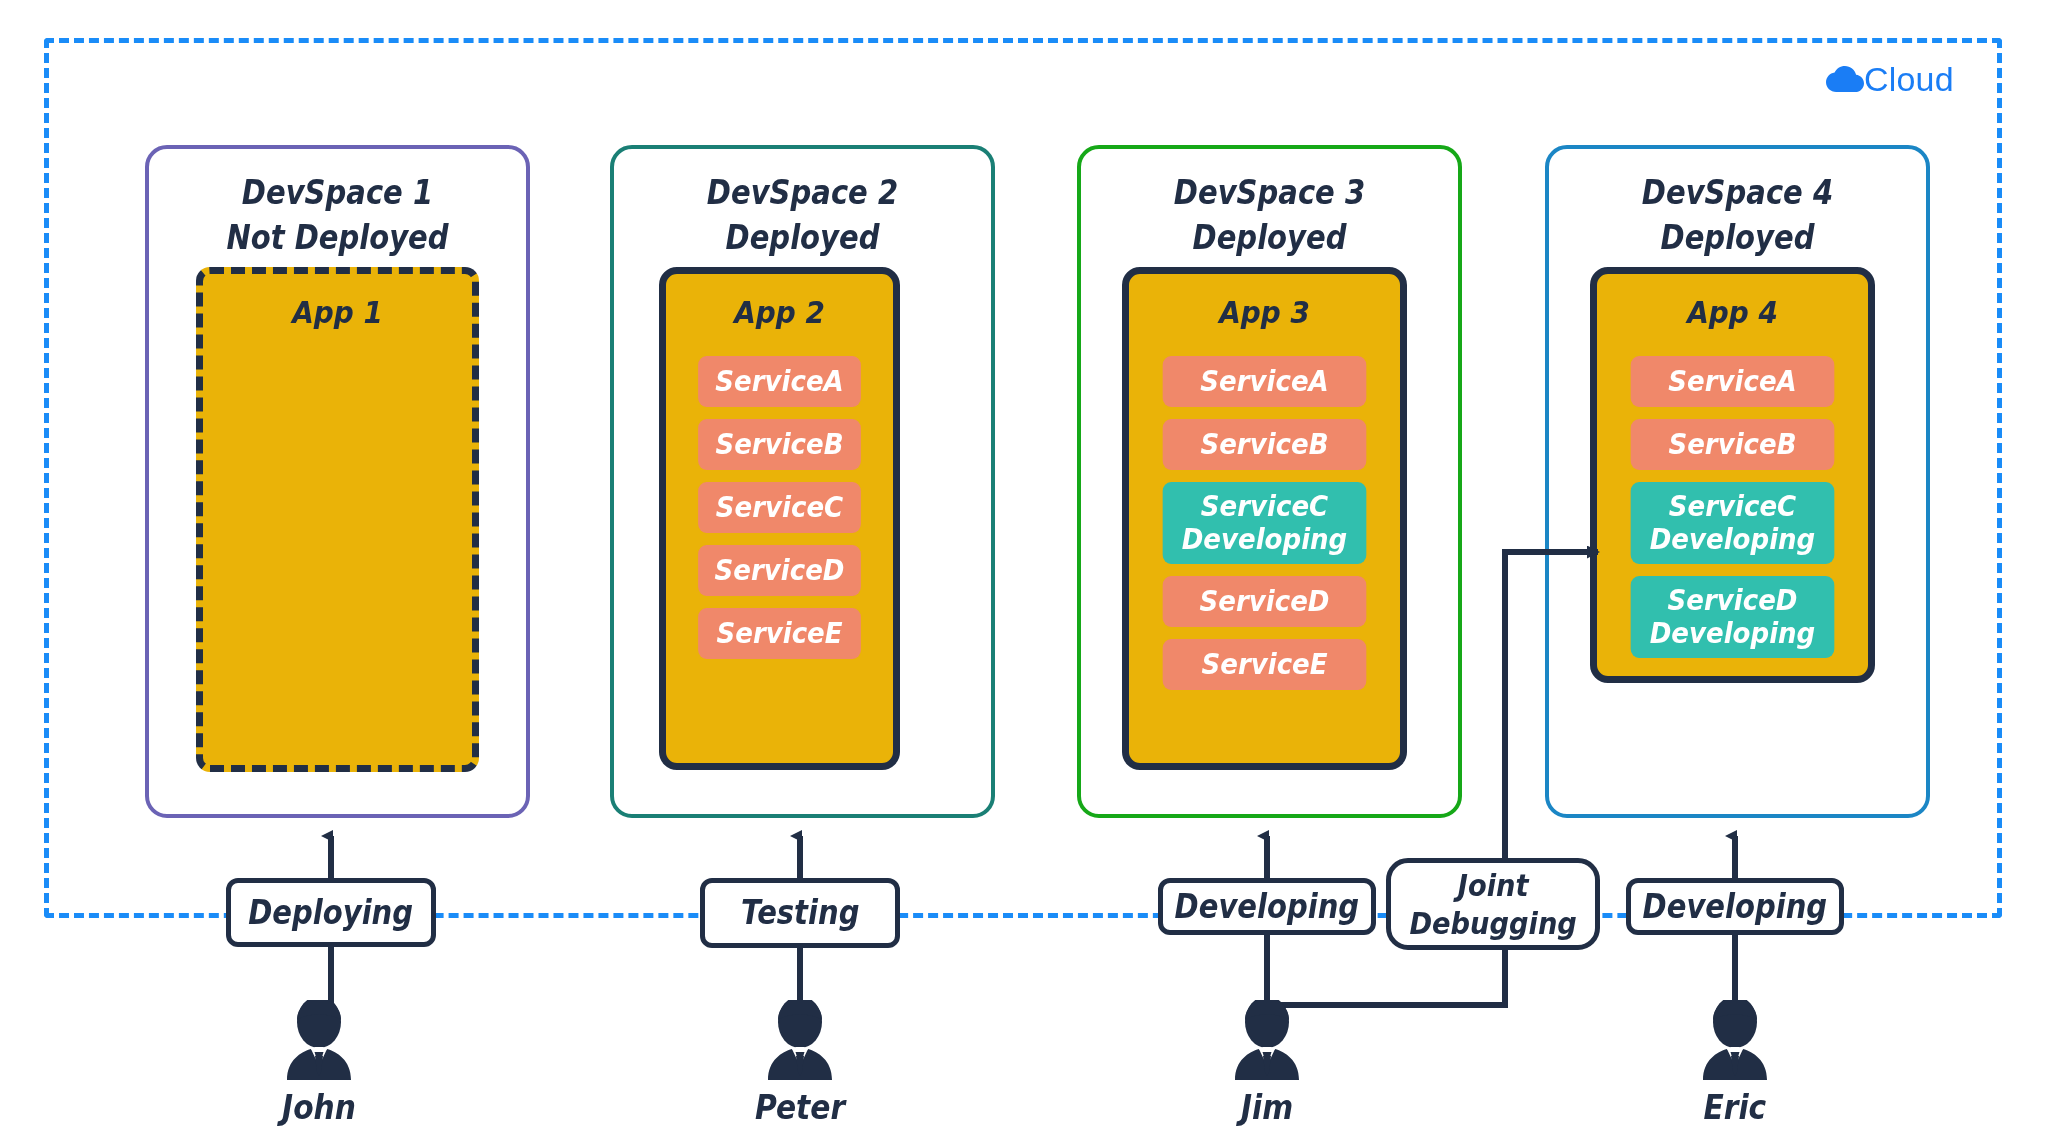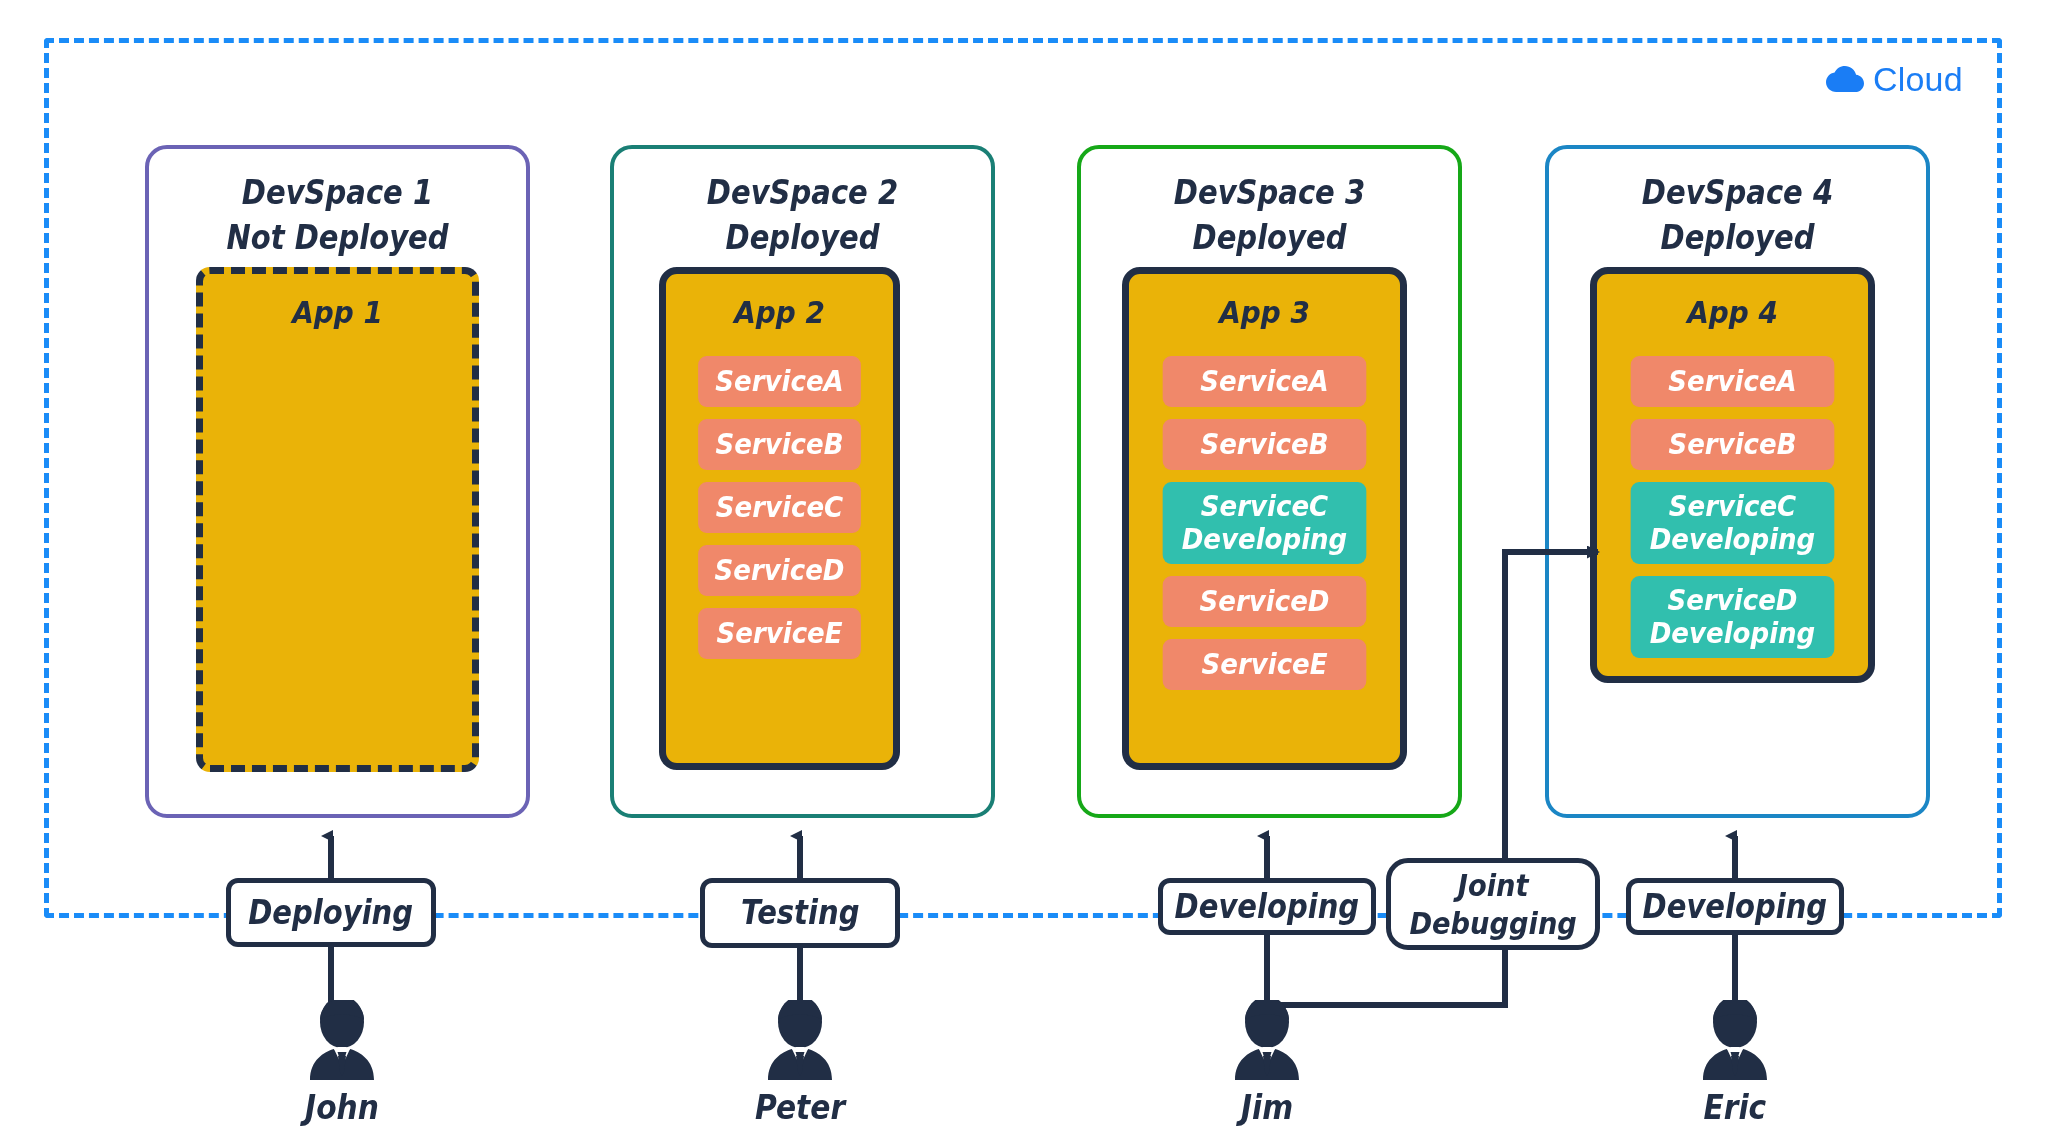--- a/index.html
+++ b/index.html
@@ -30,21 +30,20 @@
     border: 5px dashed #1a8cf8;
     border-radius: 4px;
     box-sizing: border-box;
   }
   #cloud-label {
     position: absolute;
     left: 1826px;
     top: 60px;
     display: flex;
     align-items: center;
-    gap: 9px;
     color: #1a7df5;
     font-size: 34px;
     font-family: "Liberation Sans", sans-serif;
     letter-spacing: 0.2px;
     white-space: nowrap;
   }
   #cloud-label .cloud-glyph { display: block; line-height: 0; }
 
   
   .devspace {
@@ -322,21 +321,21 @@
 
   <div class="status-box" style="left:1626px; top:878px; width:218px; height:57px;">
     <span class="status-text">Developing</span>
   </div>
 
   <div class="status-box two-line" style="left:1386px; top:858px; width:214px; height:92px; flex-direction:column;border-radius:22px;">
     <span class="status-text">Joint</span>
     <span class="status-text">Debugging</span>
   </div>
 
-  <div class="person" style="left:282px; top:1000px;">
+  <div class="person" style="left:259px; top:1000px;">
     <span>
       <svg width="120" height="80" viewBox="0 0 120 80">
         <ellipse cx="60" cy="22" rx="22" ry="26" fill="#212e45"></ellipse>
         <path d="M38 20 a22 22 0 0 1 44 0 a26 12 0 0 0 -44 0z" fill="#212e45"></path>
         <path d="M28 80 C28 60 42 52 52 49 L60 66 L68 49 C78 52 92 60 92 80 Z" fill="#212e45"></path>
         <path d="M52 49 L60 58 L68 49 L64 47 L56 47 Z" fill="#ffffff"></path>
         <path d="M56 56 L64 56 L62 72 L60 76 L58 72 Z" fill="#212e45"></path>
         <path d="M55.5 52 L64.5 52 L63 57 L57 57 Z" fill="#212e45"></path>
       </svg>
     </span>

